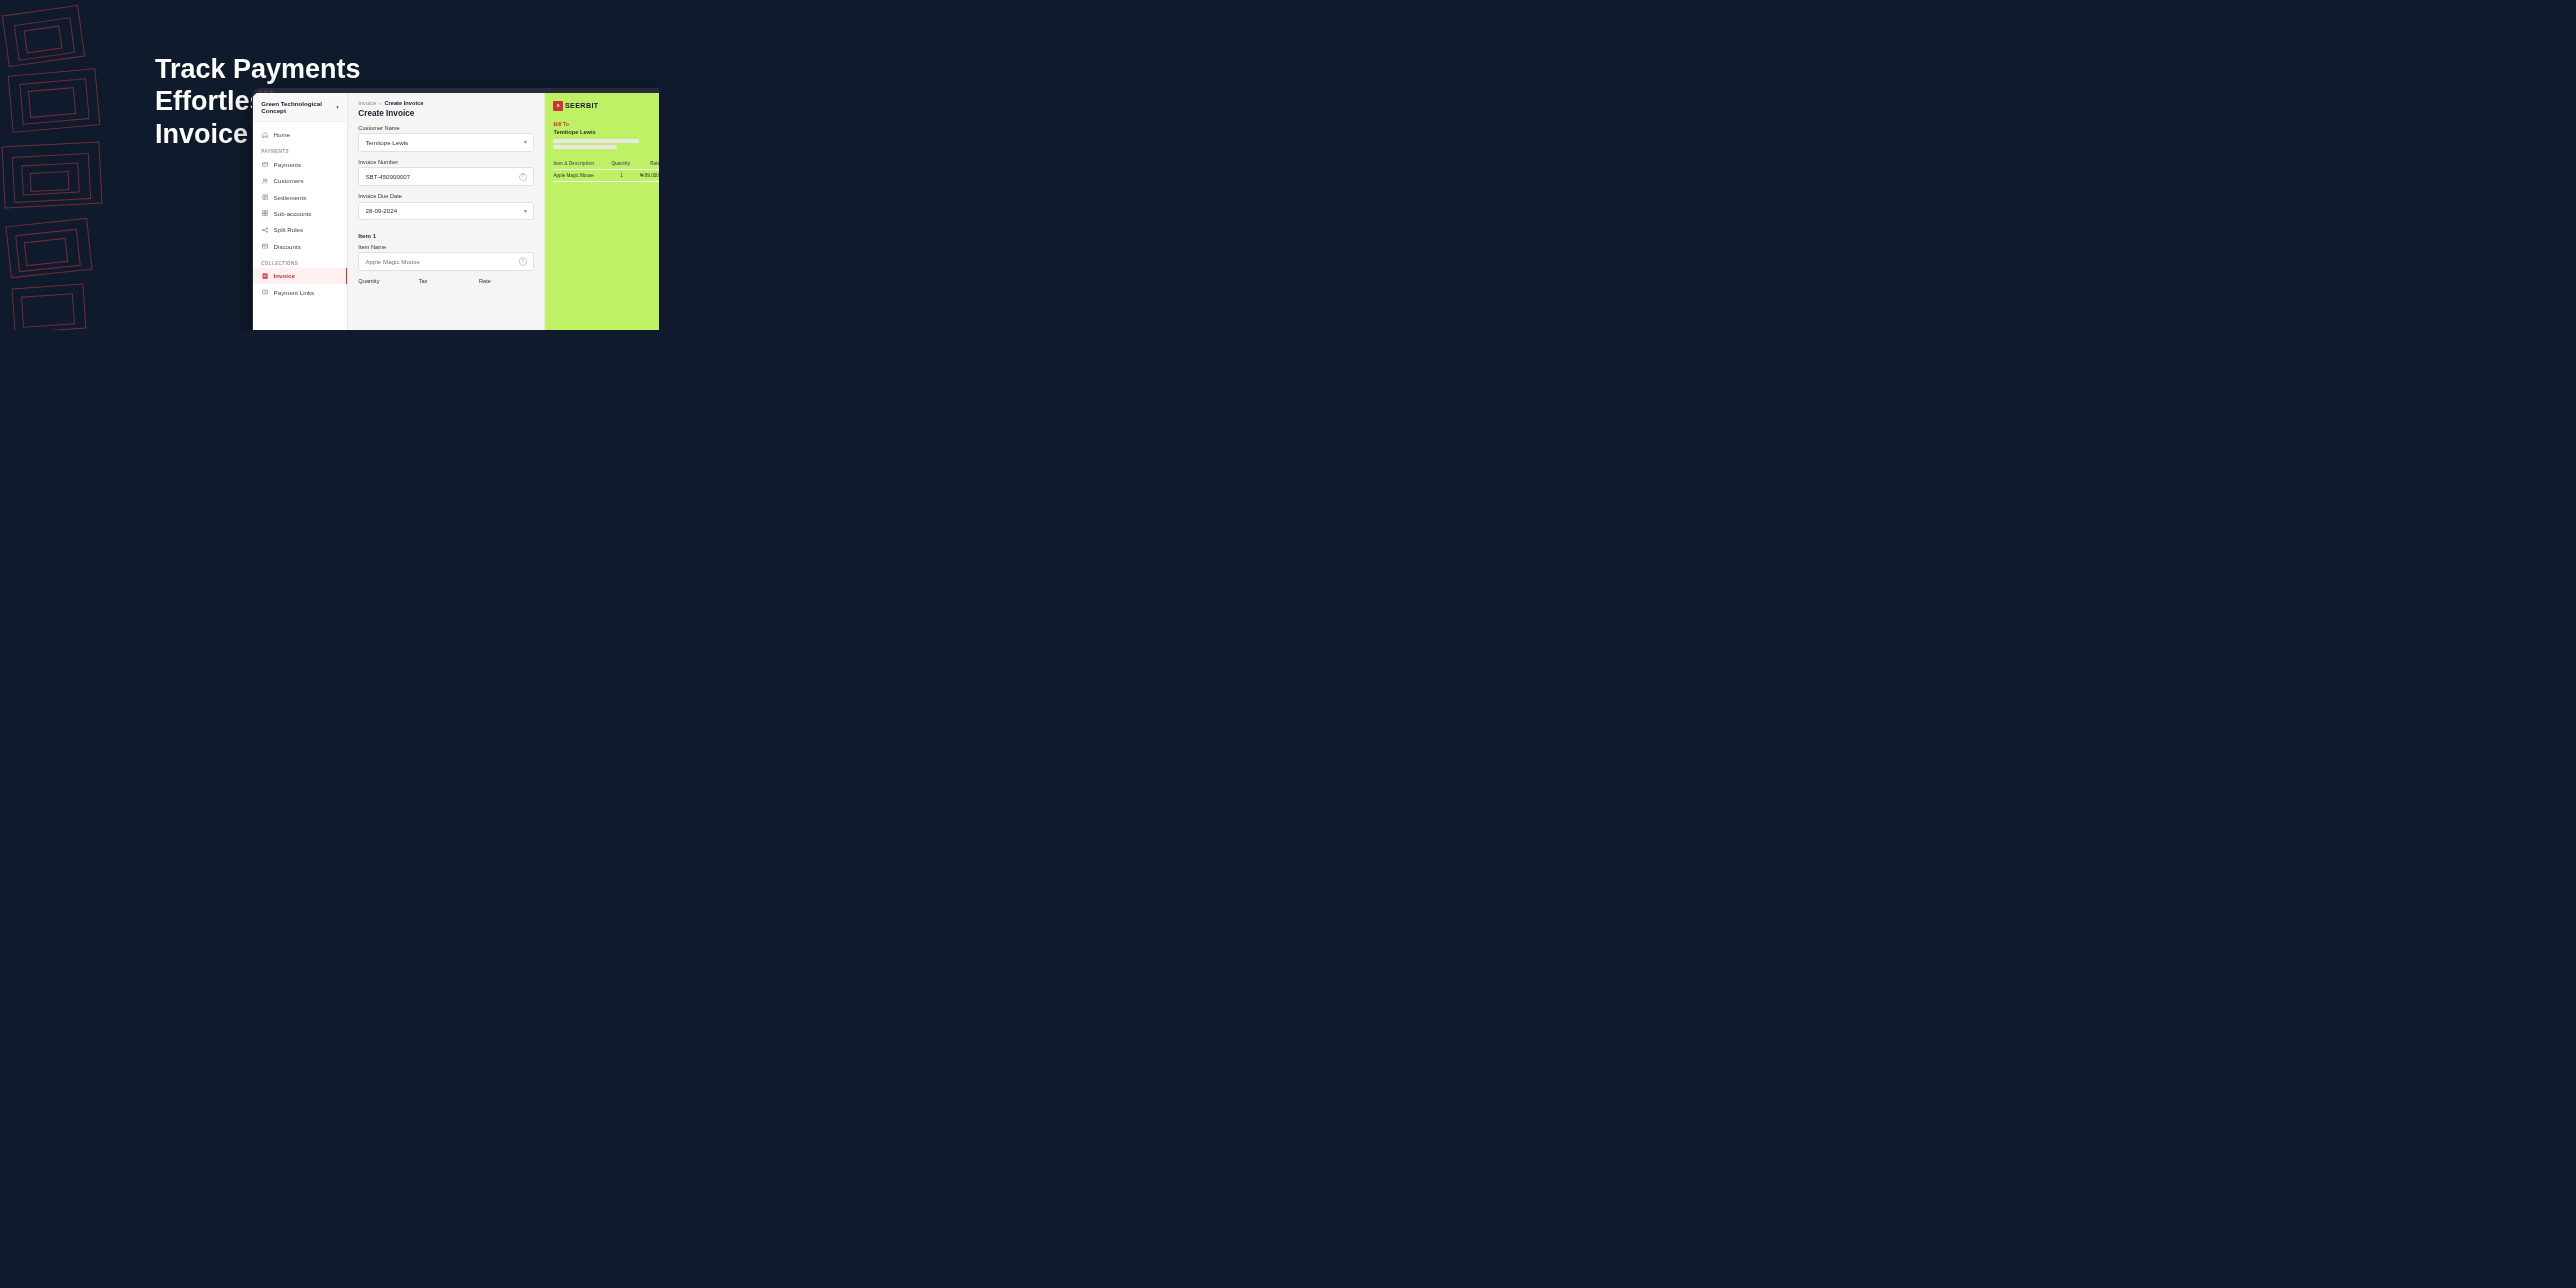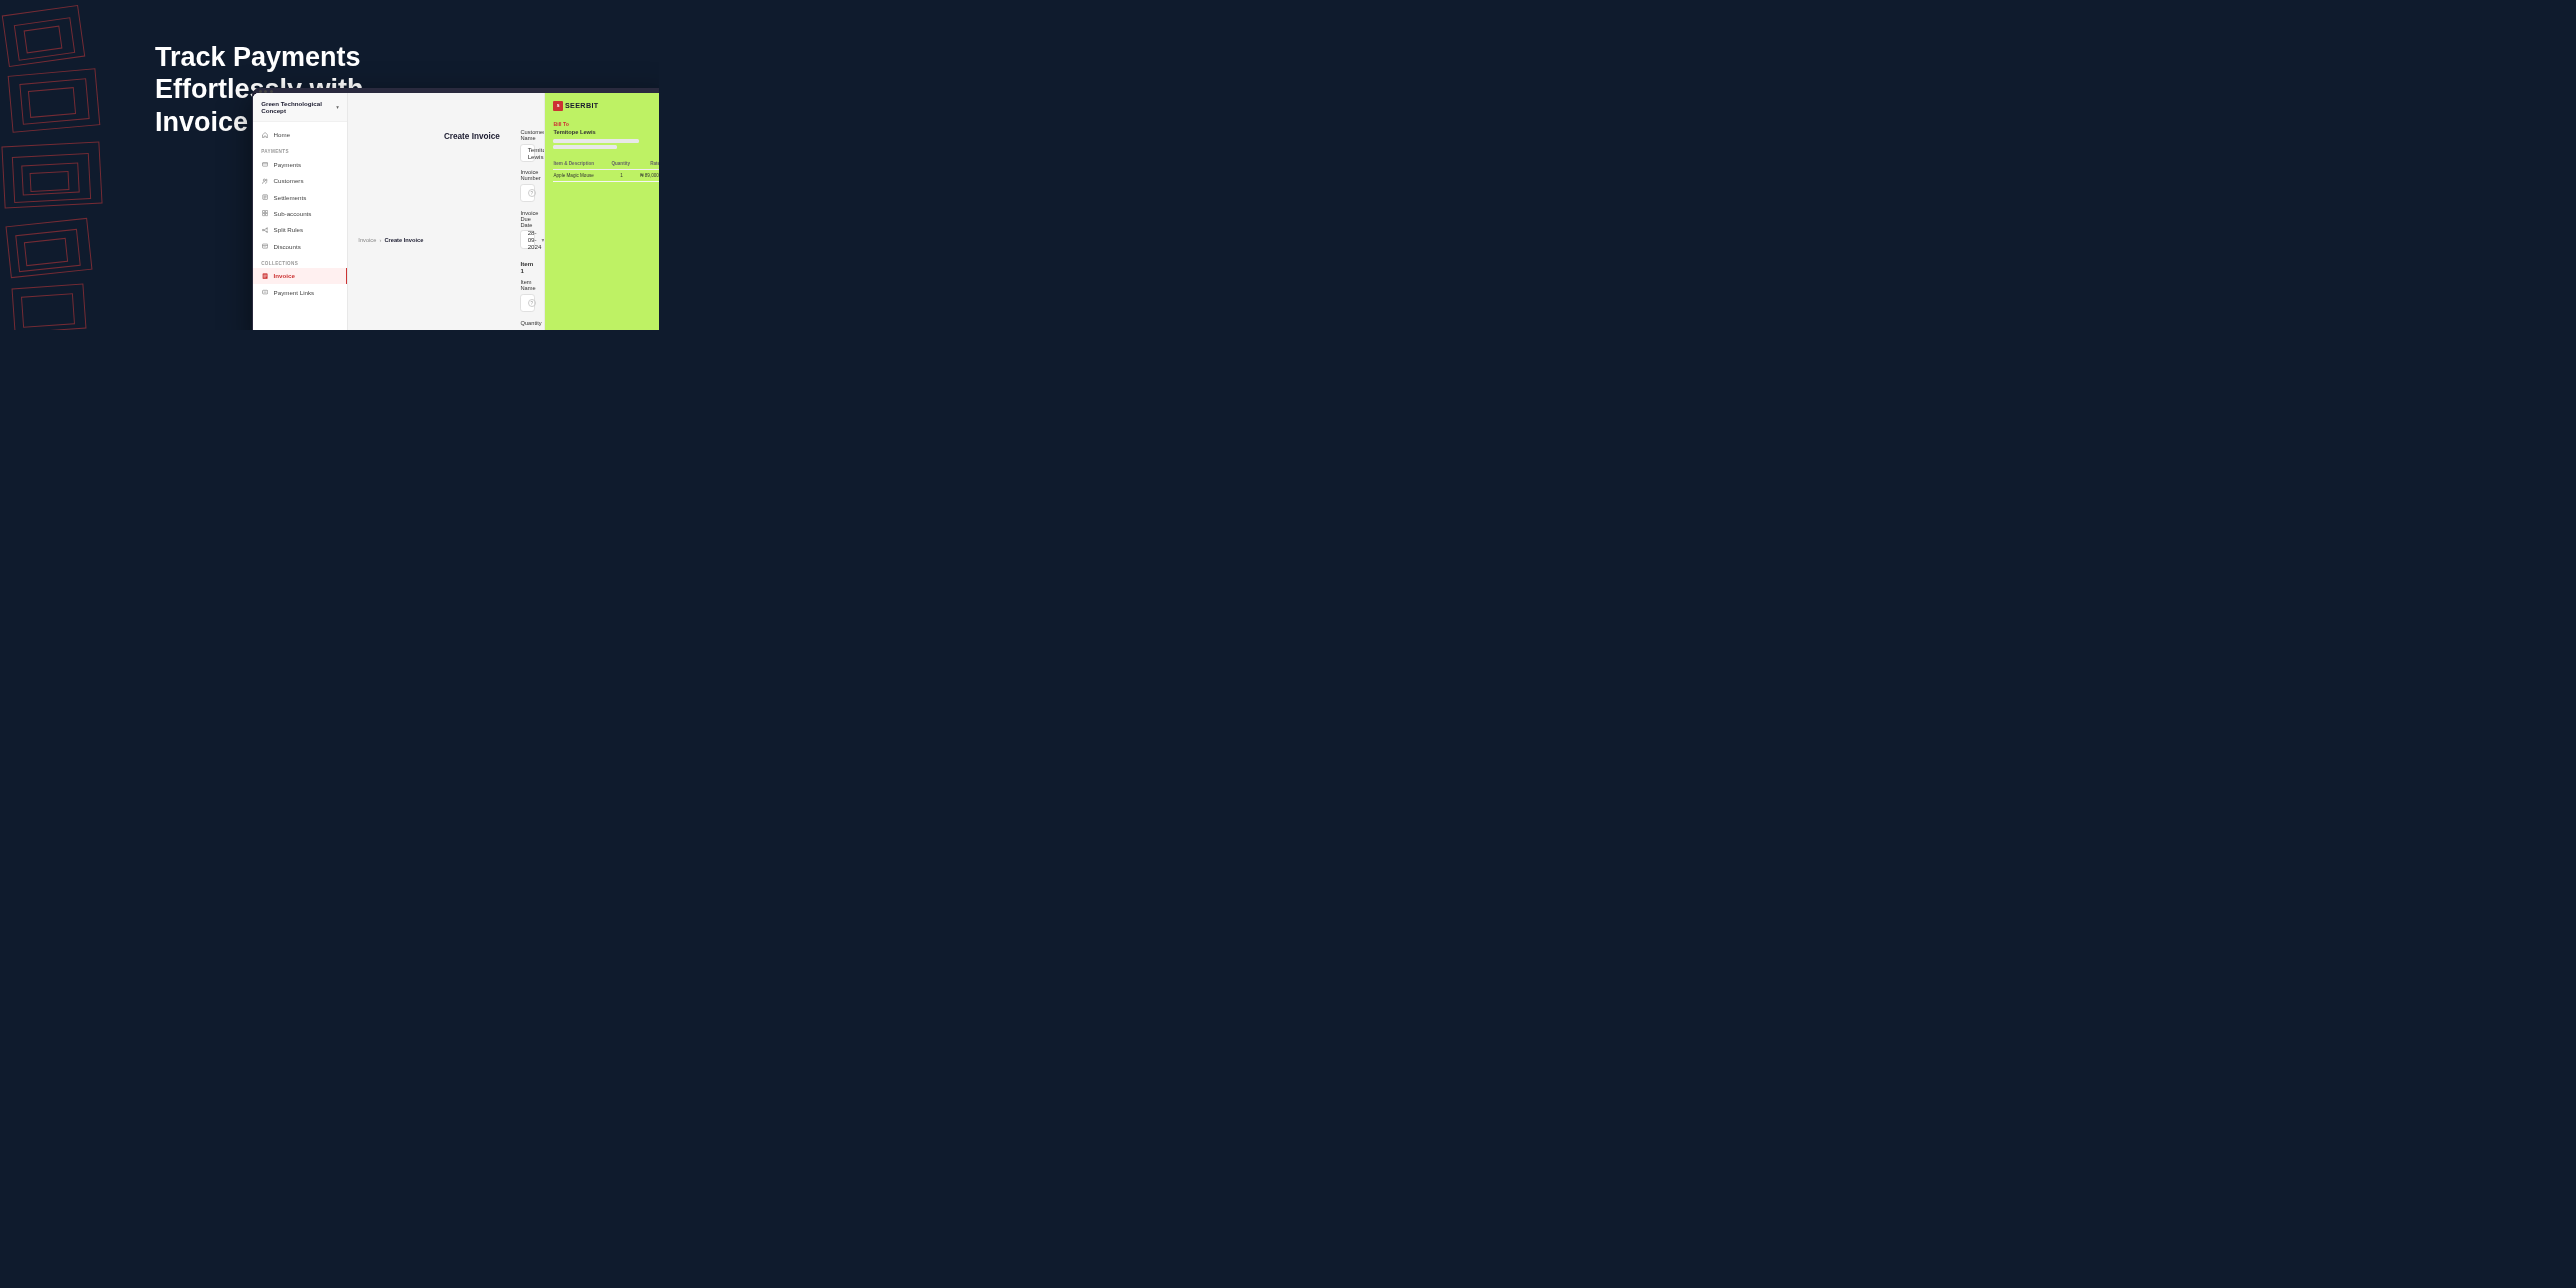--- a/index.html
+++ b/index.html
@@ -32,20 +32,21 @@
       top: 41px;
       left: 155px;
       z-index: 2;
     }
     .hero-title {
       font-size: 27px;
       font-weight: 700;
       color: #ffffff;
       line-height: 1.2;
       max-width: 258px;
+      margin-top: 12px;
     }
 
     
     .app-mockup {
       position: absolute;
       top: 88px;
       left: 252px;
       right: -10.3px;
       bottom: -10.3px;
       background: #1a1a2e;
@@ -131,23 +132,22 @@
       letter-spacing: 0.08em;
       padding: 6.2px 8.2px 2.1px;
       text-transform: uppercase;
     }
 
     
     .main-content {
       flex: 1;
       background: #f5f5f5;
       display: flex;
-      flex-direction: row;
+      flex-direction: column;
       overflow: hidden;
-      margin-top: 36px;
     }
 
     .breadcrumb {
       padding: 7.2px 10.3px 0;
       display: flex;
       align-items: center;
       gap: 3.1px;
       font-size: 5.7px;
     }
     .breadcrumb-link { color: #888; }

